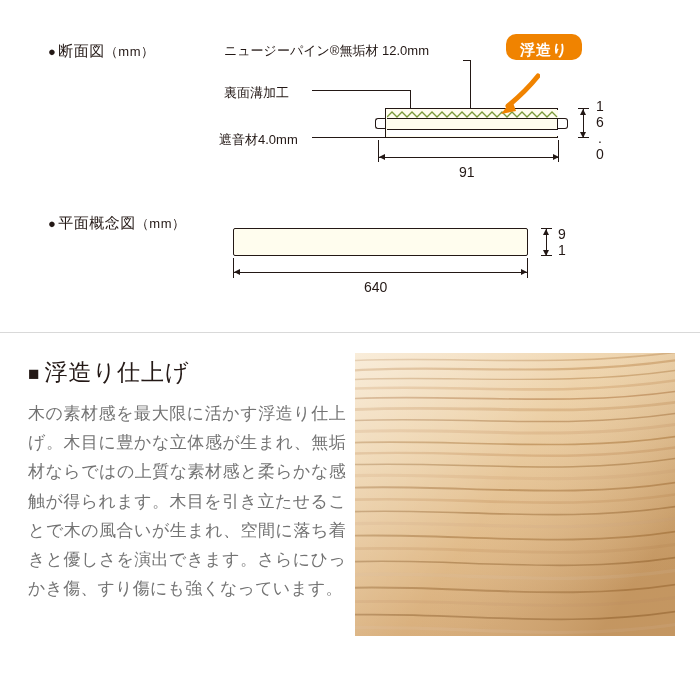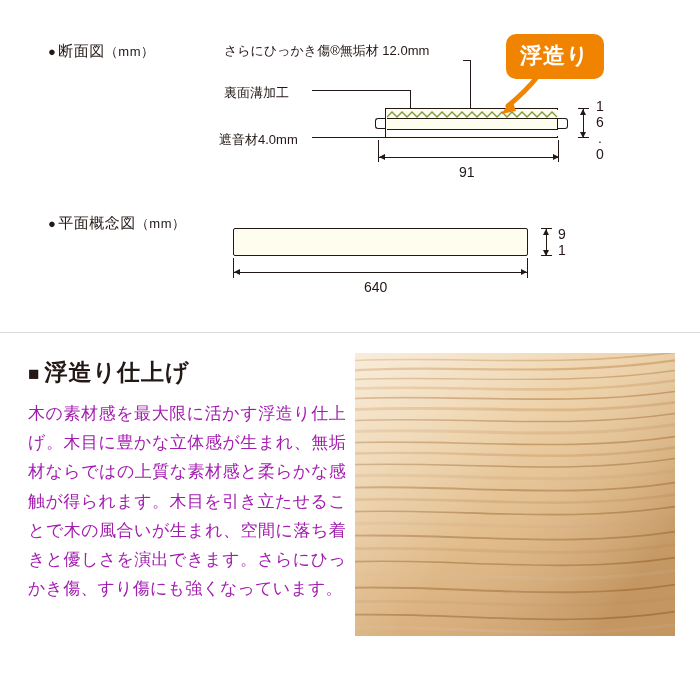--- a/index.html
+++ b/index.html
@@ -192,23 +192,23 @@
     border-radius: 2px;
   }
 
   
   #badge-ukizukuri {
     position: absolute;
     left: 506px;
     top: 34px;
     background: #f08300;
     color: #ffffff;
-    font-size: 22px;
+    font-size: 15px;
     font-weight: bold;
-    padding: 7px 14px 8px 14px;
+    padding: 7px 14px 0 14px;
     border-radius: 10px;
     letter-spacing: 1px;
     white-space: nowrap;
   }
   #badge-arrow {
     position: absolute;
     left: 498px;
     top: 70px;
   }
 
@@ -228,38 +228,38 @@
     left: 0;
     top: 333px;
     width: 700px;
     height: 367px;
   }
   #feature-title {
     position: absolute;
     left: 28px;
     top: 24px;
     font-size: 23px;
-    font-weight: bold;
+    font-weight: normal;
     letter-spacing: 1px;
     color: #231815;
     white-space: nowrap;
   }
   #feature-title .sq {
     font-size: 19px;
     margin-right: 4px;
   }
   #feature-body {
     position: absolute;
     left: 28px;
     top: 66px;
     width: 318px;
     font-size: 17px;
     line-height: 1.72;
     letter-spacing: 0.2px;
-    color: #a21caf;
+    color: #737373;
     text-align: justify;
   }
   #feature-photo {
     position: absolute;
     left: 355px;
     top: 20px;
     width: 320px;
     height: 283px;
     overflow: hidden;
     background: #e8c79a;
@@ -270,21 +270,21 @@
 <body>
 
 <div class="page">
 
   <div class="diagram-section">
 
     <div class="section-heading" id="heading-cross">
       <span class="bullet">●</span><span>断面図</span><span class="unit">（mm）</span>
     </div>
 
-    <div class="callout-label" id="label-pine">さらにひっかき傷®無垢材 12.0mm</div>
+    <div class="callout-label" id="label-pine">ニュージーパイン®無垢材 12.0mm</div>
     <div class="callout-label" id="label-groove">裏面溝加工</div>
     <div class="callout-label" id="label-sound">遮音材4.0mm</div>
 
     <div class="line h-line" style="left:463px; top:60px; width:8px;"></div>
     <div class="line v-line" style="left:470px; top:60px; height:66px;"></div>
     <div class="dot" style="left:468px; top:124px;"></div>
 
     <div class="line h-line" style="left:312px; top:90px; width:99px;"></div>
     <div class="line v-line" style="left:410px; top:90px; height:32px;"></div>
     <div class="dot" style="left:408px; top:120px;"></div>

